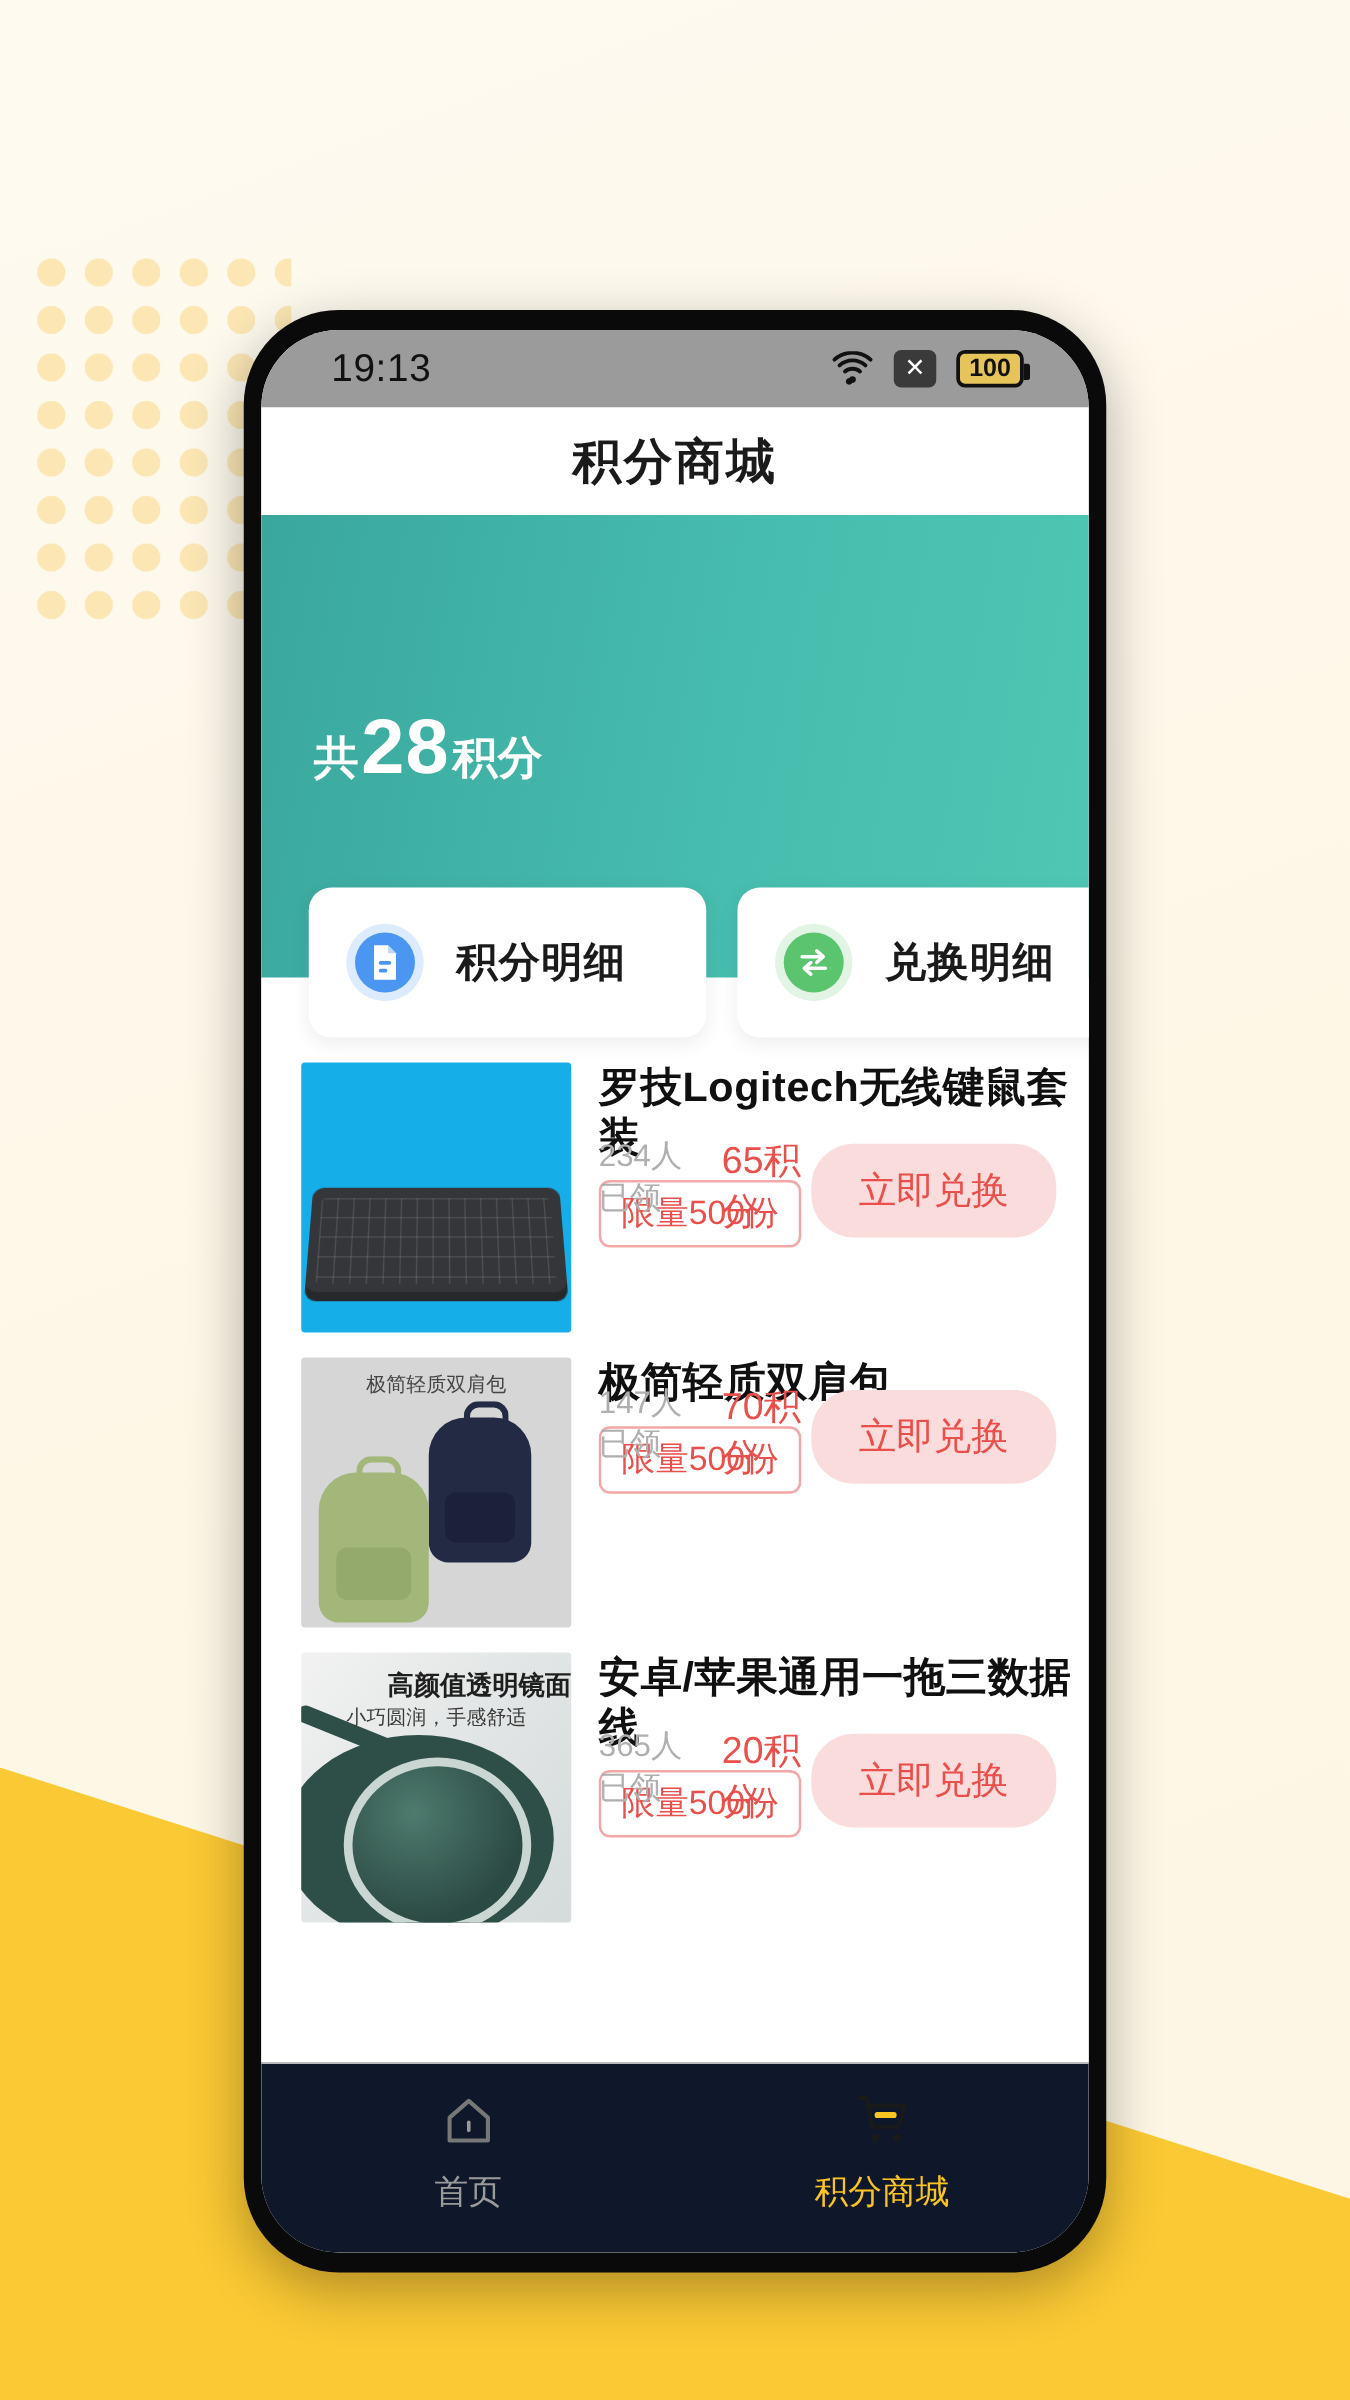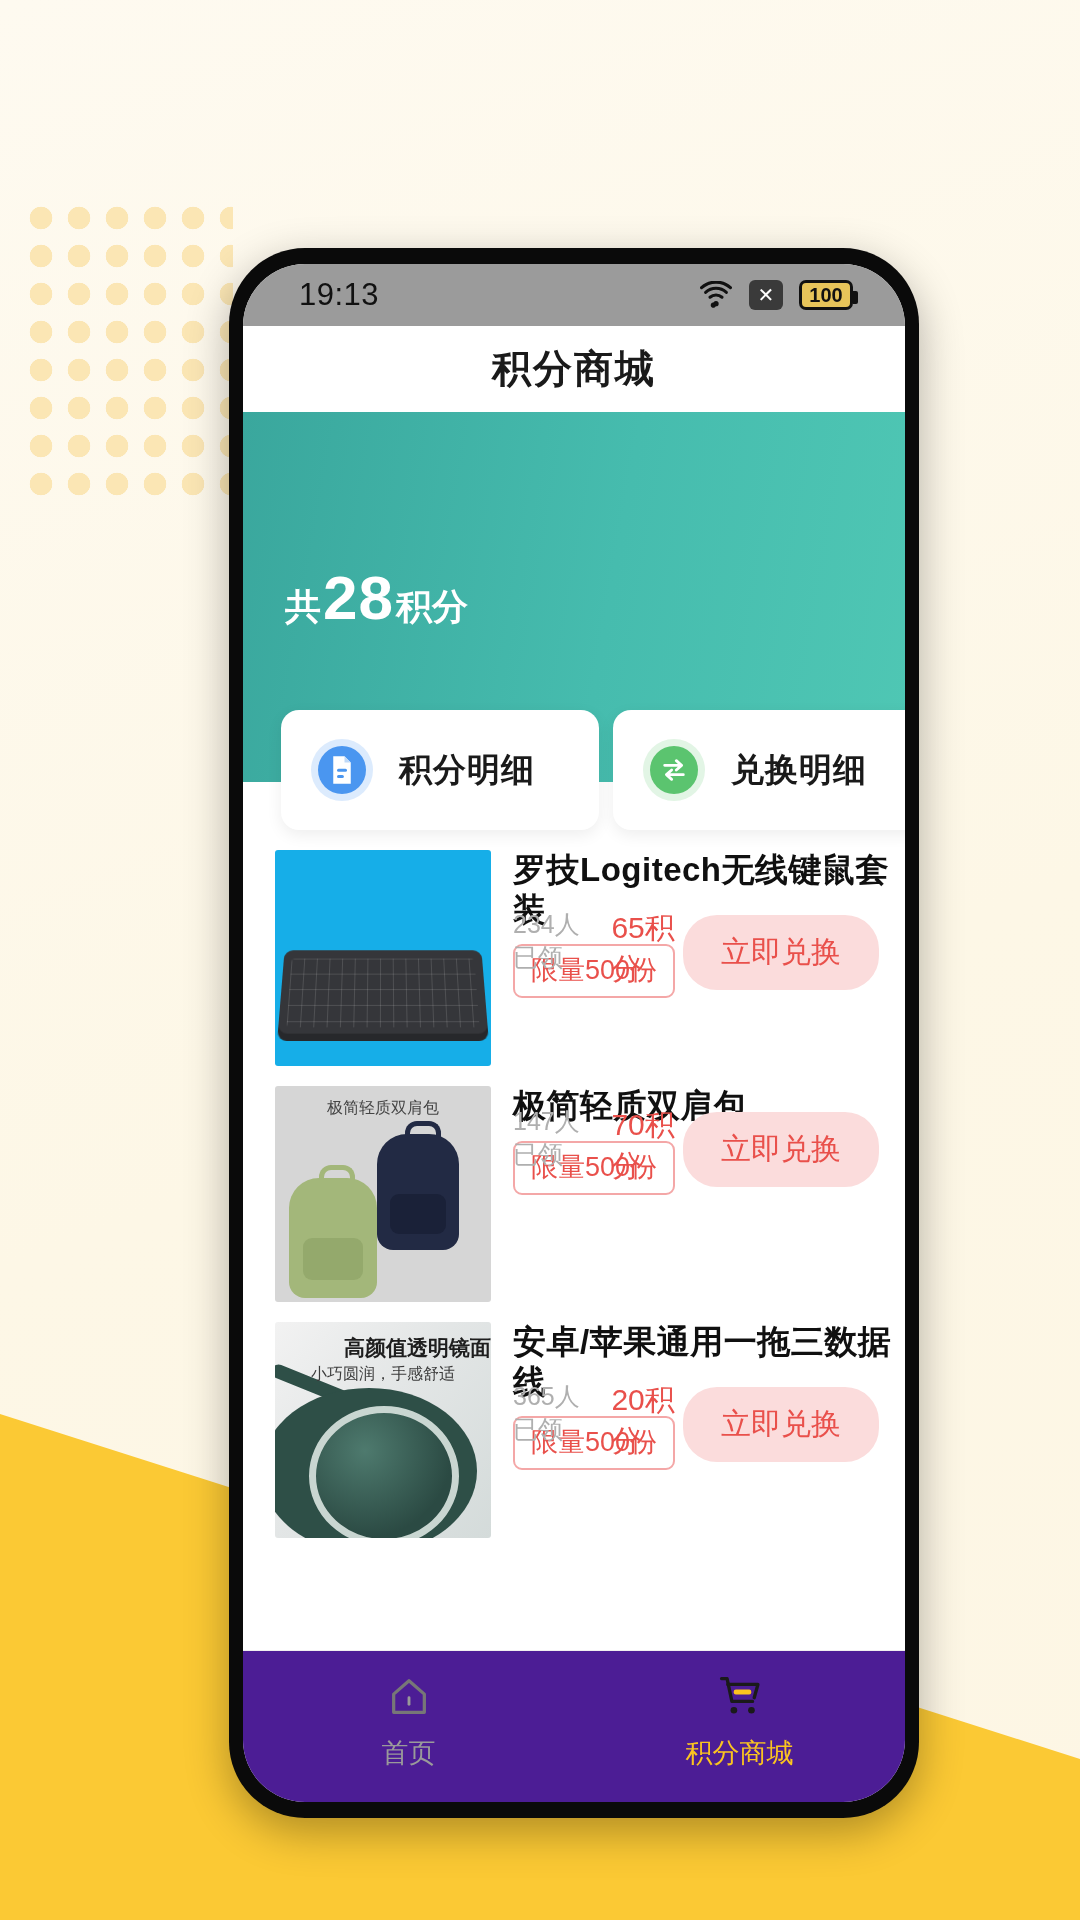--- a/index.html
+++ b/index.html
@@ -29,21 +29,20 @@
   }
 
   
   #phone {
     position:absolute; left:195px; top:248px;
     width:690px; height:1570px;
     background:#0A0A0A;
     border-radius:76px;
     box-shadow:0 14px 44px rgba(0,0,0,.30);
     padding:16px 14px;
-    margin-left:34px;
   }
   #screen {
     width:100%; height:100%;
     background:#FFFFFF;
     border-radius:62px;
     overflow:hidden;
     position:relative;
     display:flex; flex-direction:column;
   }
 
@@ -92,21 +91,21 @@
   #points {
     position:absolute; left:42px; top:150px;
     color:#fff; display:flex; align-items:baseline;
   }
   #points .pre { font-size:36px; font-weight:bold; }
   #points .num { font-size:62px; font-weight:bold; letter-spacing:1px; margin:0 2px; }
   #points .suf { font-size:36px; font-weight:bold; }
 
   #tabcards {
     position:absolute; left:38px; right:0; bottom:-48px;
-    display:flex; gap:14px;
+    display:flex; gap:25px;
   }
   .tabcard {
     flex:0 0 318px;
     height:120px;
     background:#fff; border-radius:18px;
     box-shadow:0 5px 16px rgba(0,0,0,.07);
     display:flex; align-items:center;
     padding-left:30px; gap:26px;
   }
   .tc-icon {
@@ -197,21 +196,21 @@
   .pprice { font-size:30px; color:#E9504B; }
   .pbtn {
     background:#FBDCDC; color:#E9504B;
     font-size:30px; border-radius:34px;
     padding:17px 38px; border:none; white-space:nowrap;
   }
 
   
   #tabbar {
     flex:0 0 152px;
-    background:#4c1d95;
+    background:#0f172a;
     border-top:1px solid #EFEFEF;
     display:flex; align-items:flex-start;
     padding-top:20px;
   }
   .tab { flex:1; display:flex; flex-direction:column; align-items:center; gap:12px; }
   .tab .tlab { font-size:27px; color:#9A9A9A; }
   .tab.active .tlab { color:#FBC420; }
   .ticon { height:52px; display:flex; align-items:center; justify-content:center; }
 </style>
 </head>

